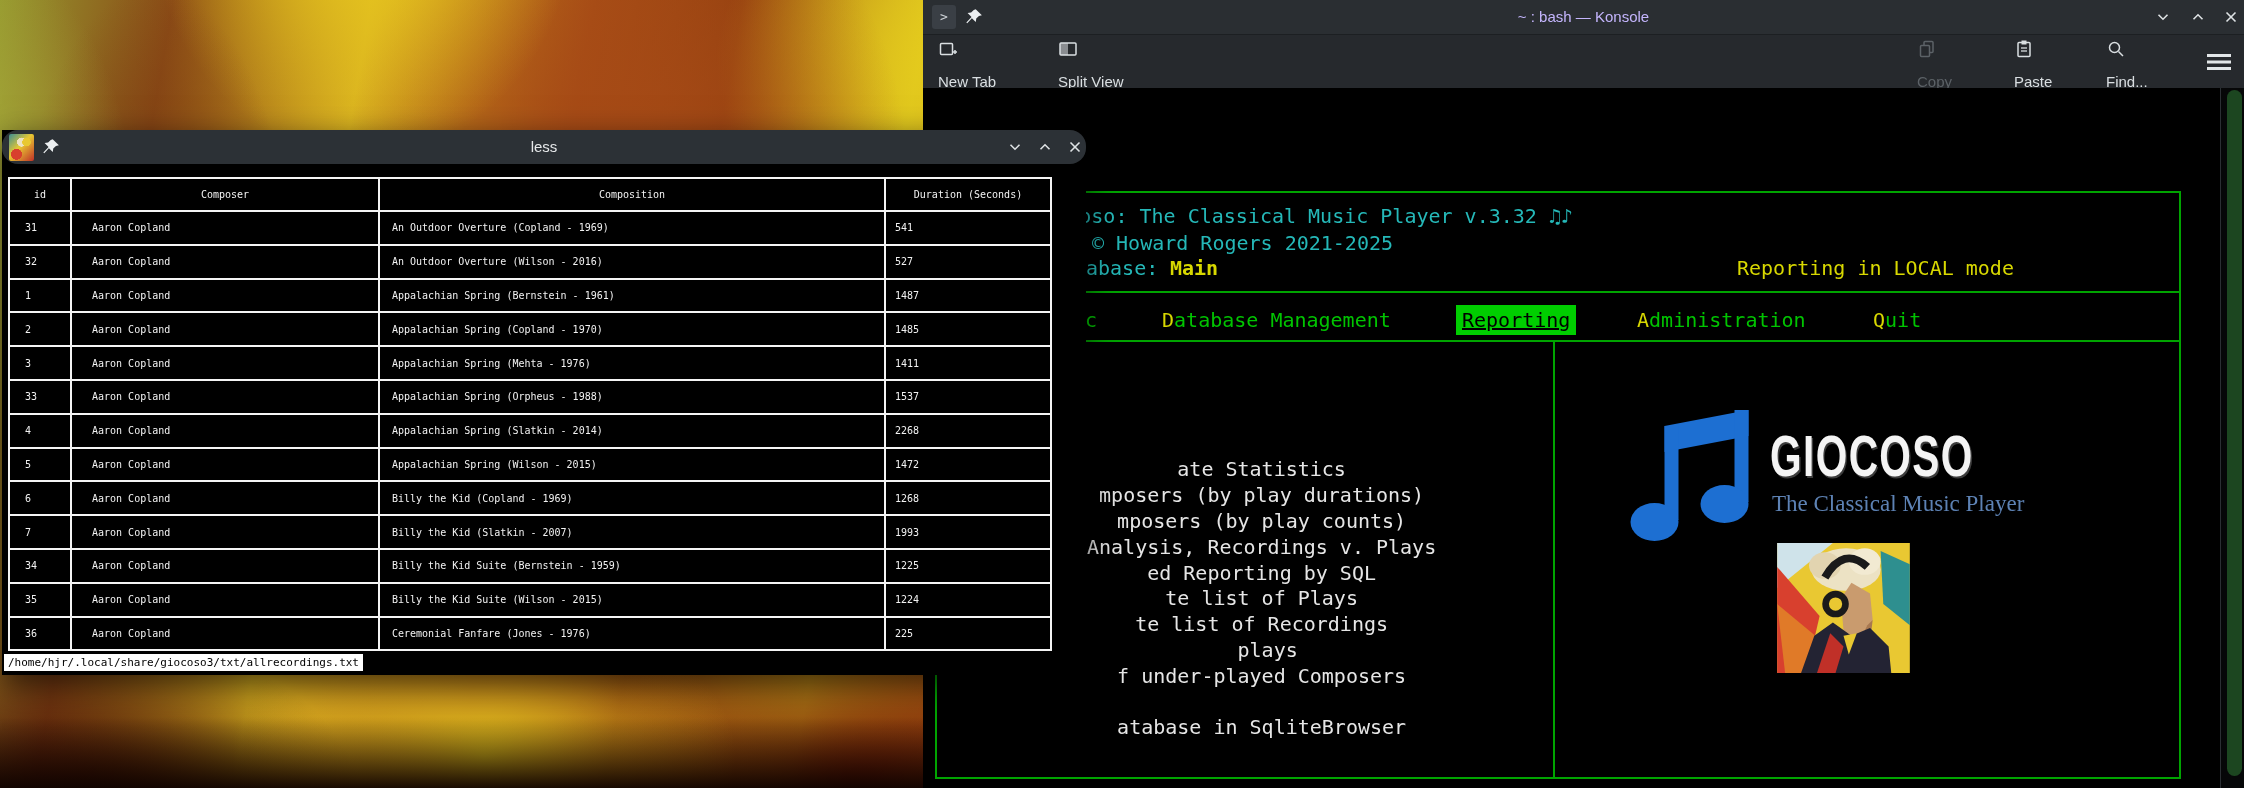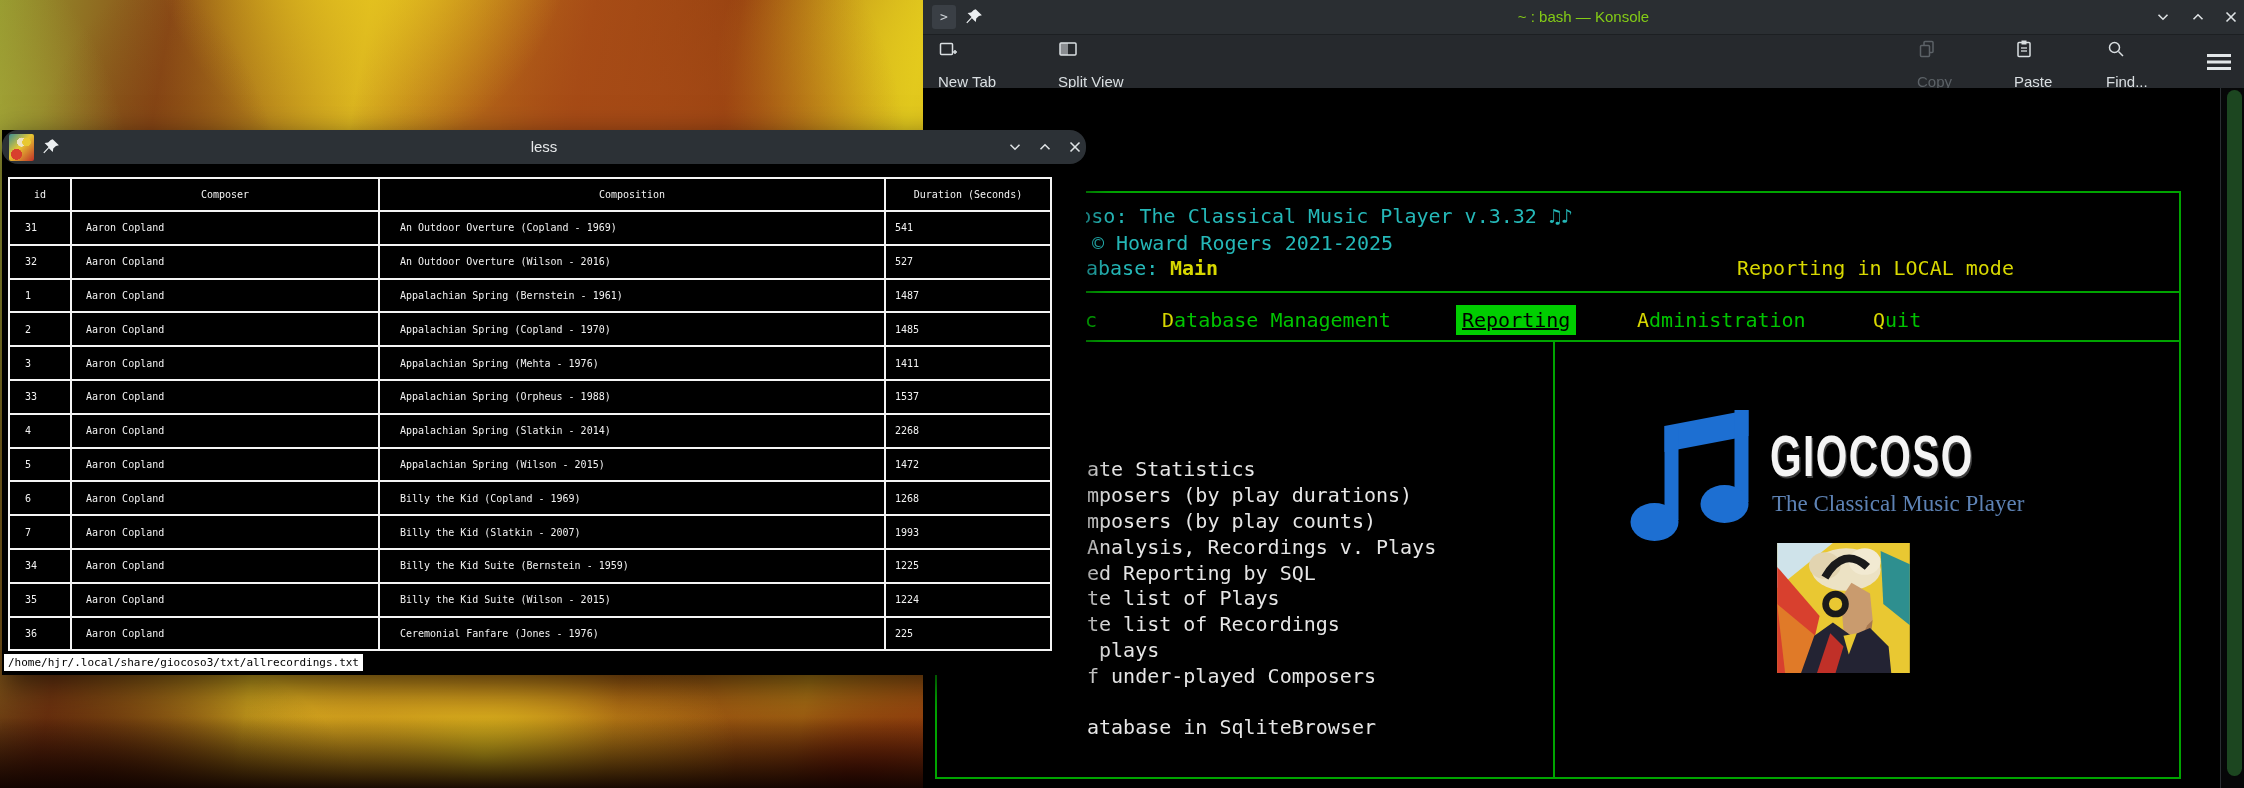--- a/index.html
+++ b/index.html
@@ -16,21 +16,21 @@
       radial-gradient(ellipse 420px 320px at 88% 8%, #e6cc1c 0%, rgba(230,204,28,0) 60%),
       radial-gradient(ellipse 420px 260px at 44% 96%, #e2c41e 0%, rgba(226,196,30,0) 60%),
       radial-gradient(ellipse 520px 300px at 78% 100%, #6e1406 0%, rgba(110,20,6,0) 62%),
       radial-gradient(ellipse 420px 260px at 8% 102%, #3c0d04 0%, rgba(60,13,4,0) 65%),
       linear-gradient(100deg,#96992f 0%,#8a4a16 14%,#d8b020 30%,#a84e16 48%,#93400f 60%,#d8c020 75%,#b05a14 90%,#dfc41e 100%);}
   
   .konsole{position:absolute;left:923px;top:0;width:1321px;height:788px;background:#000;}
   .k-titlebar{position:absolute;left:0;top:0;width:100%;height:34px;background:#2a2e32;
               border-bottom:1px solid #1c1f22;}
   .k-title{position:absolute;left:0;top:0;width:100%;height:34px;line-height:34px;text-align:center;
-           color:#84cc16;font-size:15px;}
+           color:#c4b5fd;font-size:15px;}
   .appicon-konsole{position:absolute;left:9px;top:5px;width:24px;height:24px;background:#3a3f45;
            border:1px solid #515categ761;border-radius:3px;color:#cfd4d8;font-size:13px;line-height:24px;
            text-align:center;font-family:"DejaVu Sans Mono",monospace;}
   .pin{position:absolute;top:8px;width:18px;height:18px;}
   .winctl{position:absolute;top:8px;width:18px;height:18px;cursor:default;}
   .k-toolbar{position:absolute;left:0;top:35px;width:100%;height:53px;background:#26292d;
              border-bottom:1px solid #121416;color:#dadfe2;font-size:15px;text-decoration:underline;}
   .tbtn{position:absolute;top:0;height:53px;line-height:53px;white-space:nowrap;}
   .tbtn .ticon{position:relative;top:4px;margin-right:8px;}
   .tbtn.disabled{color:#5c6267;}
@@ -44,21 +44,21 @@
   .tuibox{position:absolute;left:12px;top:103px;width:1246px;height:588px;border:2px solid #00a400;box-sizing:border-box;}
   .hline{position:absolute;left:12px;width:1246px;height:2px;background:#00a400;}
   .vline{position:absolute;left:630px;top:254px;width:2px;height:435px;background:#00a400;}
   .tline{position:absolute;white-space:pre;}
   .cyan{color:#25b8b8;}
   .yellow{color:#d8d800;}
   .menu-item{position:absolute;top:220px;white-space:pre;color:#00c400;}
   .menu-item .hot{color:#d8d800;}
   .menu-item.selected{background:#00ce00;color:#000;padding:3px 6px;top:217px;text-decoration:underline;}
   .report{position:absolute;left:164px;top:292px;line-height:25.8px;color:#e6e6e6;white-space:pre;}
-  .report div{height:25.8px;}
+  .report div{height:25.8px;text-align:center;}
   
   .note-icon{position:absolute;left:705px;top:318px;}
   .wordmark{position:absolute;left:847px;top:334px;font-family:"Liberation Sans",sans-serif;
             font-weight:bold;font-size:58px;color:#f4f4f4;transform:scaleX(.70);transform-origin:left top;
             letter-spacing:2px;text-shadow:2px 2px 0 rgba(110,110,110,.55);}
   .tagline{position:absolute;left:849px;top:403px;font-family:"Liberation Serif",serif;
            font-size:23px;color:#5d82b4;}
   .beethoven{position:absolute;left:854px;top:455px;width:133px;height:130px;}
   
   .less{position:absolute;left:2px;top:130px;width:1084px;height:545px;background:#000;
@@ -71,21 +71,21 @@
           radial-gradient(circle 7px at 70% 30%, #e8c832 0%, #e8c832 60%, transparent 62%),
           radial-gradient(circle 9px at 30% 75%, #d8402e 0%, #d8402e 60%, transparent 62%),
           radial-gradient(circle 8px at 50% 30%, #ece2c4 0%, #ece2c4 55%, transparent 58%),
           linear-gradient(135deg,#3c8f93 0%,#e8c832 45%,#c03028 100%);}
   .l-table-wrap{position:absolute;left:6px;top:47px;width:1046px;height:478px;overflow:hidden;}
   table.lt{border-collapse:collapse;table-layout:fixed;width:1042px;
            font-family:"DejaVu Sans Mono",monospace;font-size:10px;color:#f2f2f2;}
   table.lt th,table.lt td{border:2px solid #f4f4f4;overflow:hidden;white-space:nowrap;}
   table.lt th{height:29px;font-weight:normal;text-align:center;}
   table.lt td{height:29.8px;}
-  td.c-id{padding-left:15px;} td.c-comp{padding-left:14px;} td.c-work{padding-left:20px;} td.c-dur{padding-left:9px;}
+  td.c-id{padding-left:15px;} td.c-comp{padding-left:20px;} td.c-work{padding-left:12px;} td.c-dur{padding-left:9px;}
   .l-status{position:absolute;left:0;bottom:0;width:100%;height:22px;background:#000;}
   .l-path{position:absolute;left:2px;top:1px;background:#ffffff;color:#000;
           font-family:"DejaVu Sans Mono",monospace;font-size:11px;padding:2px 4px;white-space:pre;}
   svg{display:block;}
 </style>
 </head>
 <body>
 
 <div class="screen">
   <div class="bg"></div>

